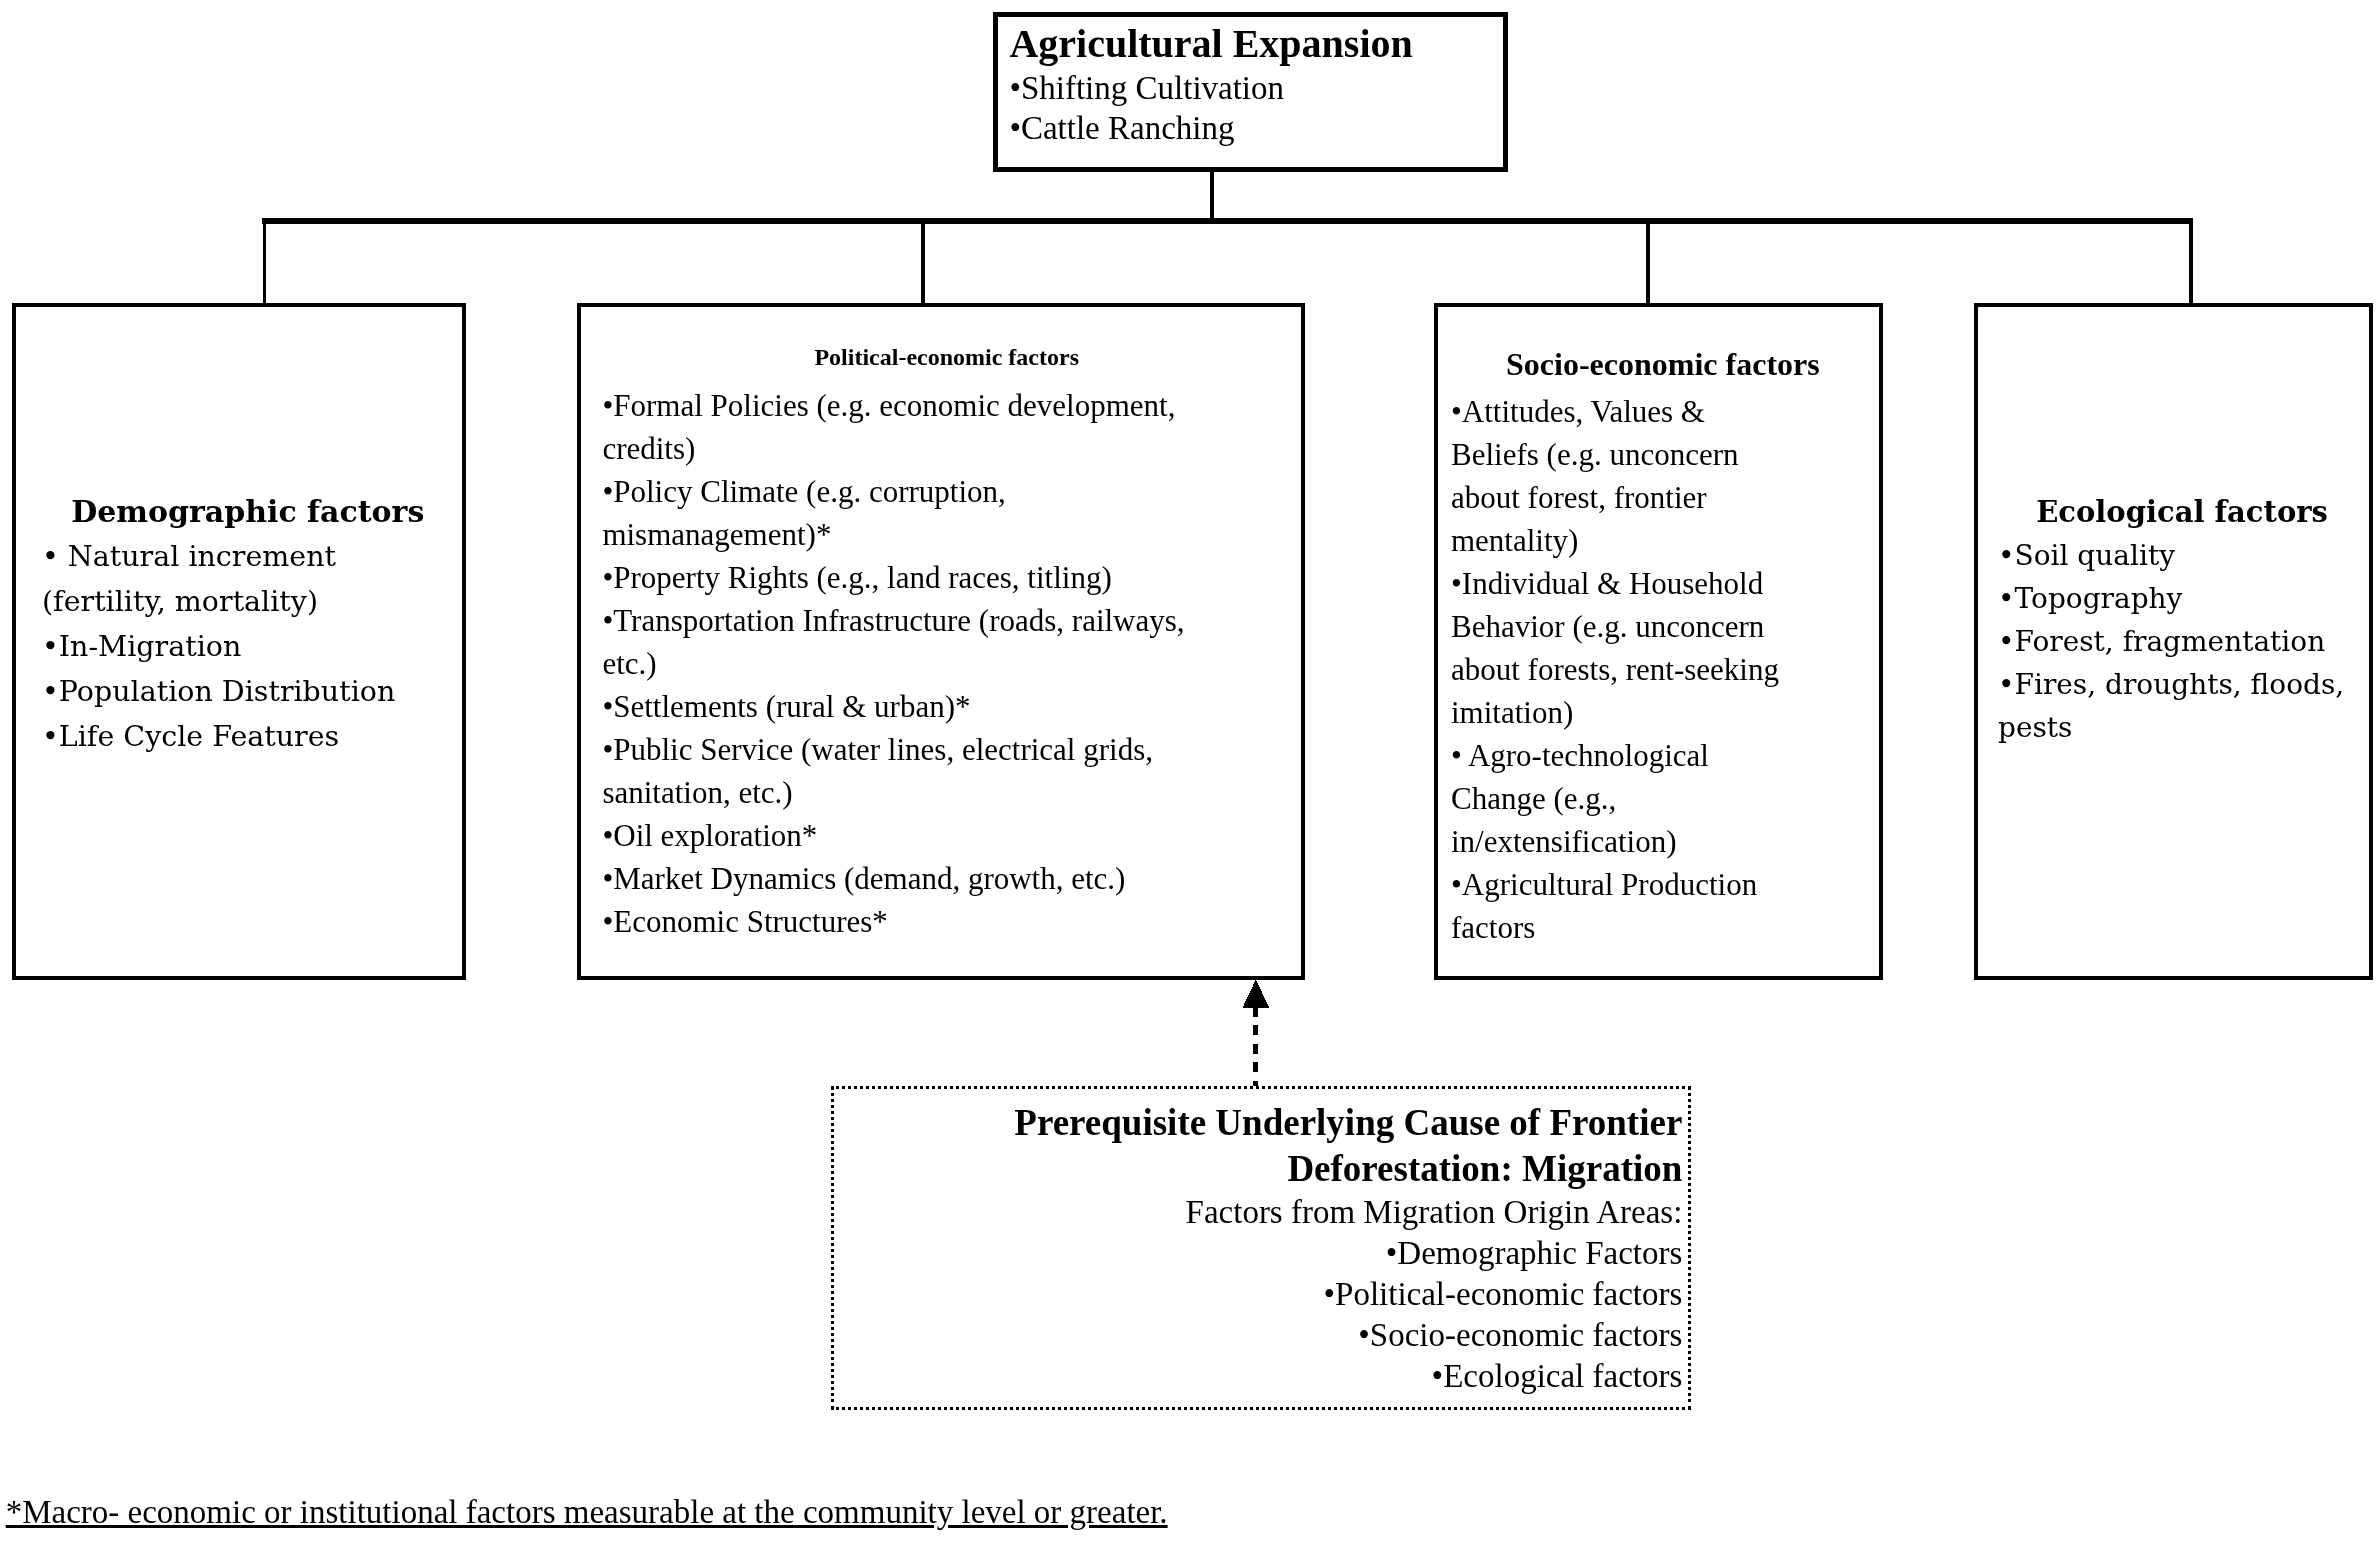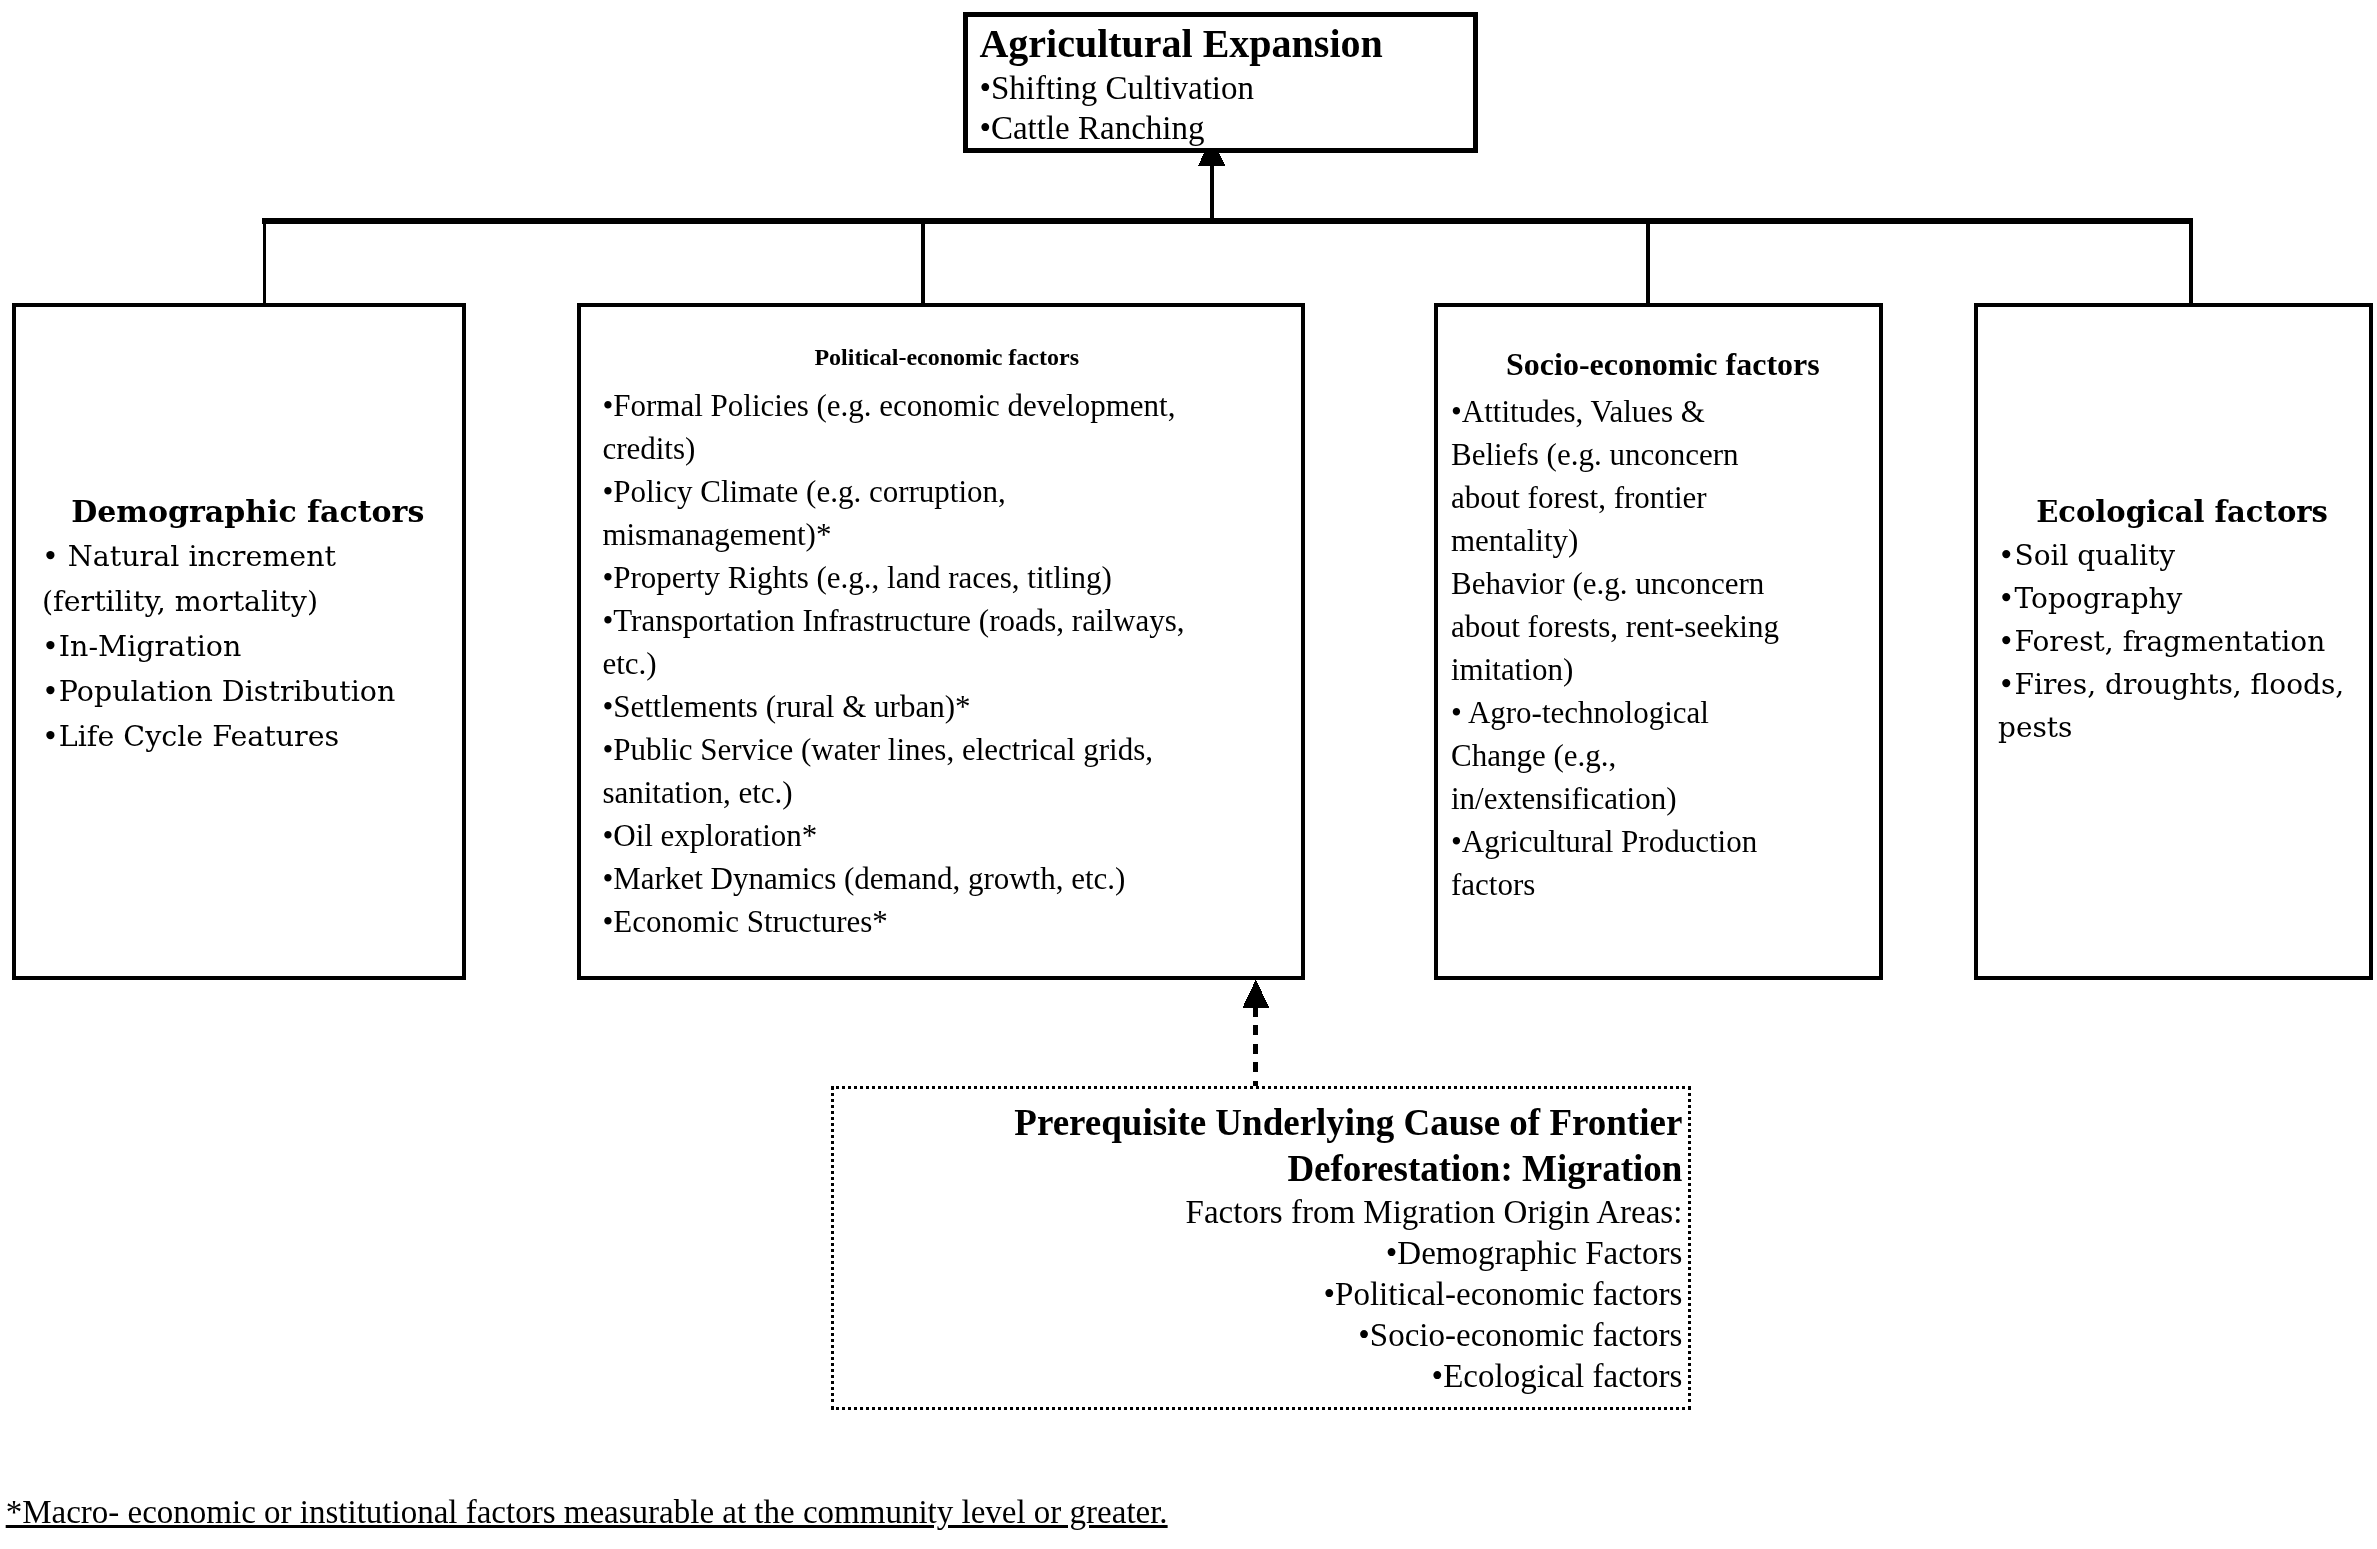--- a/index.html
+++ b/index.html
@@ -23,22 +23,22 @@
 
   .box {
     position: absolute;
     border: 4.3px solid #000000;
     background: #ffffff;
   }
   .line { white-space: nowrap; }
 
   
   #top-box {
-    left: 963px; top: 12px;
-    width: 515px; height: 141px;
+    left: 993px; top: 12px;
+    width: 515px; height: 160px;
     border-width: 5px;
     padding: 2.9px 5.7px 0 11.4px;
   }
   #top-box .box-title { font-size: 40px; font-weight: bold; line-height: 48px; }
   #top-box .line { font-size: 33px; line-height: 40px; }
 
   
   #demographic-box {
     left: 12px; top: 303px;
     width: 454px; height: 677px;
@@ -158,20 +158,21 @@
       </div>
   </div>
 
   <div class="box times" id="socio-box">
     <div class="box-title">Socio-economic factors</div>
     <div>
         <div class="line">•Attitudes, Values &amp;</div>
         <div class="line">Beliefs (e.g. unconcern</div>
         <div class="line">about forest, frontier</div>
         <div class="line">mentality)</div>
+        <div class="line">•Individual &amp; Household</div>
         <div class="line">Behavior (e.g. unconcern</div>
         <div class="line">about forests, rent-seeking</div>
         <div class="line">imitation)</div>
         <div class="line">• Agro-technological</div>
         <div class="line">Change (e.g.,</div>
         <div class="line">in/extensification)</div>
         <div class="line">•Agricultural Production</div>
         <div class="line">factors</div>
       </div>
   </div>

